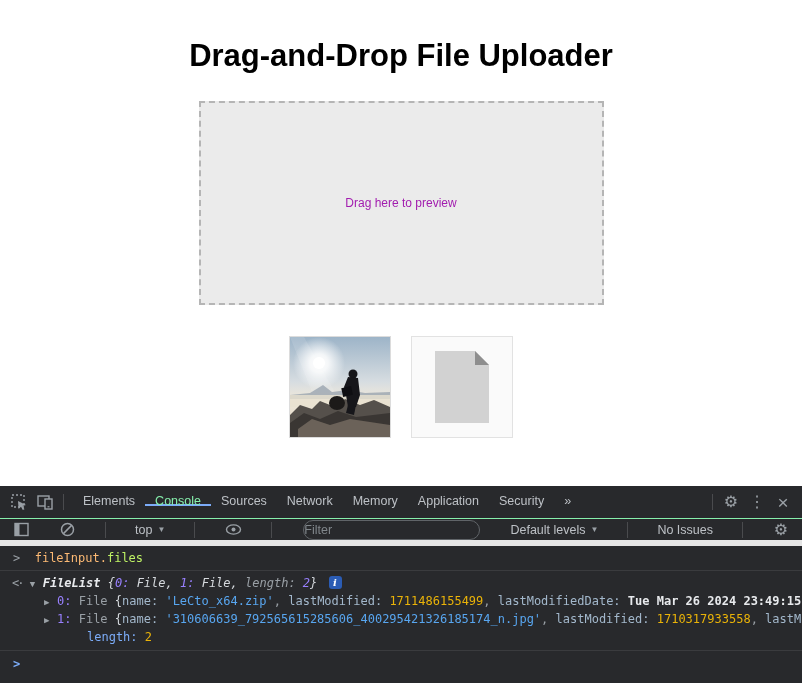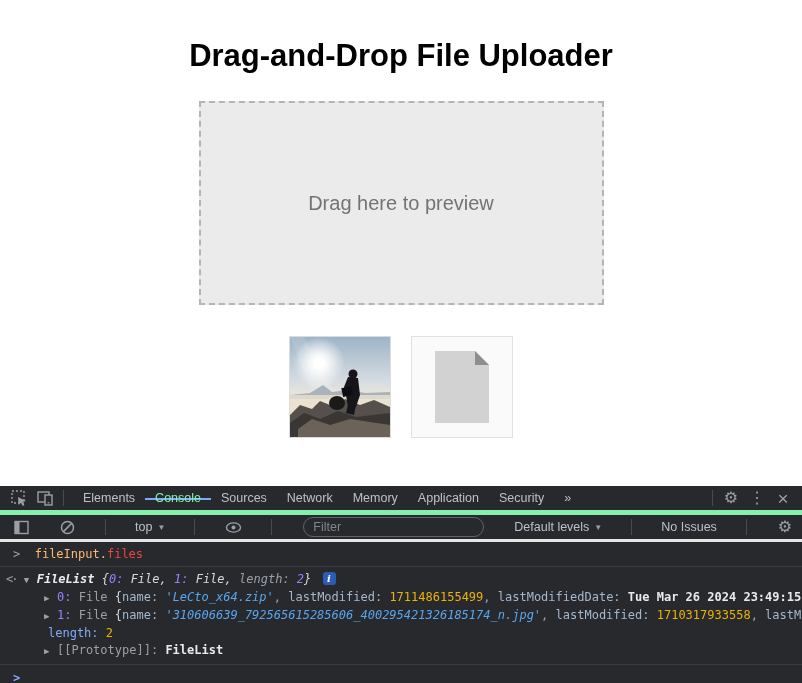--- a/index.html
+++ b/index.html
@@ -3,71 +3,71 @@
 <meta charset="utf-8">
 <style>
   * { margin:0; padding:0; box-sizing:border-box; }
   html,body { width:802px; height:683px; background:#fff; overflow:hidden;
               font-family:"Liberation Sans", sans-serif; position:relative; }
 
   
   .page-title { margin-top:38px; text-align:center; font-size:31px; font-weight:bold; color:#000; }
   .dropzone { width:405px; height:204px; margin:27px auto 0; background:#ebebeb;
               border:2px dashed #b5b5b5; display:flex; align-items:center; justify-content:center; }
-  .dropzone-label { font-size:20px; color:#737373; }
+  .dropzone-label { font-size:12px; color:#a21caf; }
   .thumbs { margin-top:31px; display:flex; justify-content:center; gap:20px; }
   .thumb { width:102px; height:102px; }
   .thumb.photo { border:1px solid #dcdcdc; }
   .thumb.filebox { border:1px solid #e2e2e2; background:#fafafa; display:flex; align-items:center; justify-content:center; }
 
   
   .devtools { position:absolute; left:0; bottom:0; width:802px; height:197px;
               background:#28292c; color:#bdc1c6; font-size:12.5px; }
   .dt-row { display:flex; align-items:center; }
-  .tabbar { height:27px; border-bottom:5px solid #86efac; padding:12px 6px; }
-  .toolbar { height:27px; border-bottom:3px solid #e5e5e5; padding:0 8px; gap:20px; }
+  .tabbar { height:33px; border-bottom:1px solid #86efac; padding:12px 6px; }
+  .toolbar { height:27px; border-bottom:6px solid #e5e5e5; padding:0 8px; gap:20px; }
   .sep { width:1px; height:16px; background:#4a4b4e; margin:0 5px; flex:none; }
   .icon-btn { width:26px; height:26px; display:flex; align-items:center; justify-content:center;
               color:#9aa0a6; flex:none; }
   .glyph { font-size:16px; line-height:1; color:#9aa0a6; }
   .tabs { display:flex; height:100%; margin-left:4px; }
   .tab { padding:0 10px; height:100%; display:flex; align-items:center;
          border-bottom:2px solid transparent; color:#bdc1c6; }
   .tab.active { color:#86efac; border-bottom-color:#7cacf8; }
   .spacer { flex:1; }
   .dd { display:flex; align-items:center; gap:5px; color:#bdc1c6; padding:0 4px; flex:none; }
   .dd .caret { font-size:8px; color:#9aa0a6; }
   .filter-input { flex:1; height:20px; background:transparent; border:1px solid #606468;
-                  border-radius:10px; padding:0 9px; color:#d5d9dd; font-size:12.5px; outline:none;
+                  border-radius:10px; padding:0 0; color:#d5d9dd; font-size:12.5px; outline:none;
                   font-family:"Liberation Sans", sans-serif; margin:0 6px; }
   .filter-input::placeholder { color:#80868b; }
 
   
   .console-area { font-family:"DejaVu Sans Mono", monospace; font-size:12px; }
   .cline { white-space:pre; overflow:hidden; line-height:17px; }
   .cmd-row { padding:4px 0 3px 13px; border-bottom:1px solid #3a3b3e; }
   .result-block { padding-top:4px; }
-  .hdr { padding-left:6px; }
+  .hdr { padding-left:12px; }
   .child { padding-left:44px; }
-  .child-noexp { padding-left:48px; }
+  .child-noexp { padding-left:87px; }
   .prompt-row { border-top:1px solid #3a3b3e; margin-top:4px; padding:5px 0 0 13px; }
 
   .c-chev   { color:#9aa0a6; }
   .c-src    { color:#fdba74; }
-  .c-prop   { color:#ef4444; }
+  .c-prop   { color:#bef264; }
   .c-marker { color:#9aa0a6; letter-spacing:-2px; }
   .c-caret  { color:#9aa0a6; font-size:9px; display:inline-block; width:13px; }
   .it       { font-style:italic; }
   .c-class  { color:#e8eaed; font-weight:bold; }
   .c-lite   { color:#d5d9dd; }
   .c-idx    { color:#9980ff; }
   .c-num    { color:#eab308; }
   .c-gray   { color:#9aa0a6; }
   .c-key    { color:#a3b8cc; }
-  .c-str    { color:#58a6f0;font-style:italic; }
+  .c-str    { color:#58a6f0; }
   .c-date   { color:#e8eaed; font-weight:bold; }
   .c-len    { color:#7cacf8; }
   .c-proto  { color:#9aa0a6; }
   .c-white  { color:#e8eaed; font-weight:bold; }
   .c-prompt { color:#7cacf8; font-weight:bold; }
   .info-badge { display:inline-flex; align-items:center; justify-content:center;
                 width:13px; height:13px; border-radius:3px; background:#2b5cb4; color:#fff;
                 font-size:10px; font-style:italic; font-weight:bold; vertical-align:1px; margin-left:4px;
                 font-family:"DejaVu Serif", serif; }
 </style>
@@ -207,18 +207,17 @@
 
     <div class="result-block">
       <div class="cline hdr"><span class="c-marker">&lt;·</span><span> </span><span class="c-caret">▼</span><span class="it c-class">FileList</span><span class="it c-lite"> {</span><span class="it c-idx">0: </span><span class="it c-lite">File</span><span class="it c-lite">, </span><span class="it c-idx">1: </span><span class="it c-lite">File</span><span class="it c-lite">, </span><span class="it c-gray">length: </span><span class="it c-idx">2</span><span class="it c-lite">} </span><span class="info-badge">i</span></div>
 
       <div class="cline child"><span class="c-caret">▶</span><span class="c-idx">0: </span><span class="c-gray">File </span><span class="c-lite">{</span><span class="c-key">name: </span><span class="c-str">'LeCto_x64.zip'</span><span class="c-gray">, </span><span class="c-key">lastModified: </span><span class="c-num">1711486155499</span><span class="c-gray">, </span><span class="c-key">lastModifiedDate: </span><span class="c-date">Tue Mar 26 2024 23:49:15 GMT+03</span></div>
 
       <div class="cline child"><span class="c-caret">▶</span><span class="c-idx">1: </span><span class="c-gray">File </span><span class="c-lite">{</span><span class="c-key">name: </span><span class="c-str">'310606639_792565615285606_400295421326185174_n.jpg'</span><span class="c-gray">, </span><span class="c-key">lastModified: </span><span class="c-num">1710317933558</span><span class="c-gray">, </span><span class="c-key">lastModified</span></div>
 
       <div class="cline child-noexp"><span class="c-len">length: </span><span class="c-num">2</span></div>
 
-      <div class="cline child"><span class="c-caret">▶</span><span class="c-proto">[[Prototype]]: </span><span class="c-white">FileList</span></div>
     </div>
 
     <div class="cline prompt-row"><span class="c-prompt">&gt;</span></div>
   </div>
 </div>
 
 </body></html>

